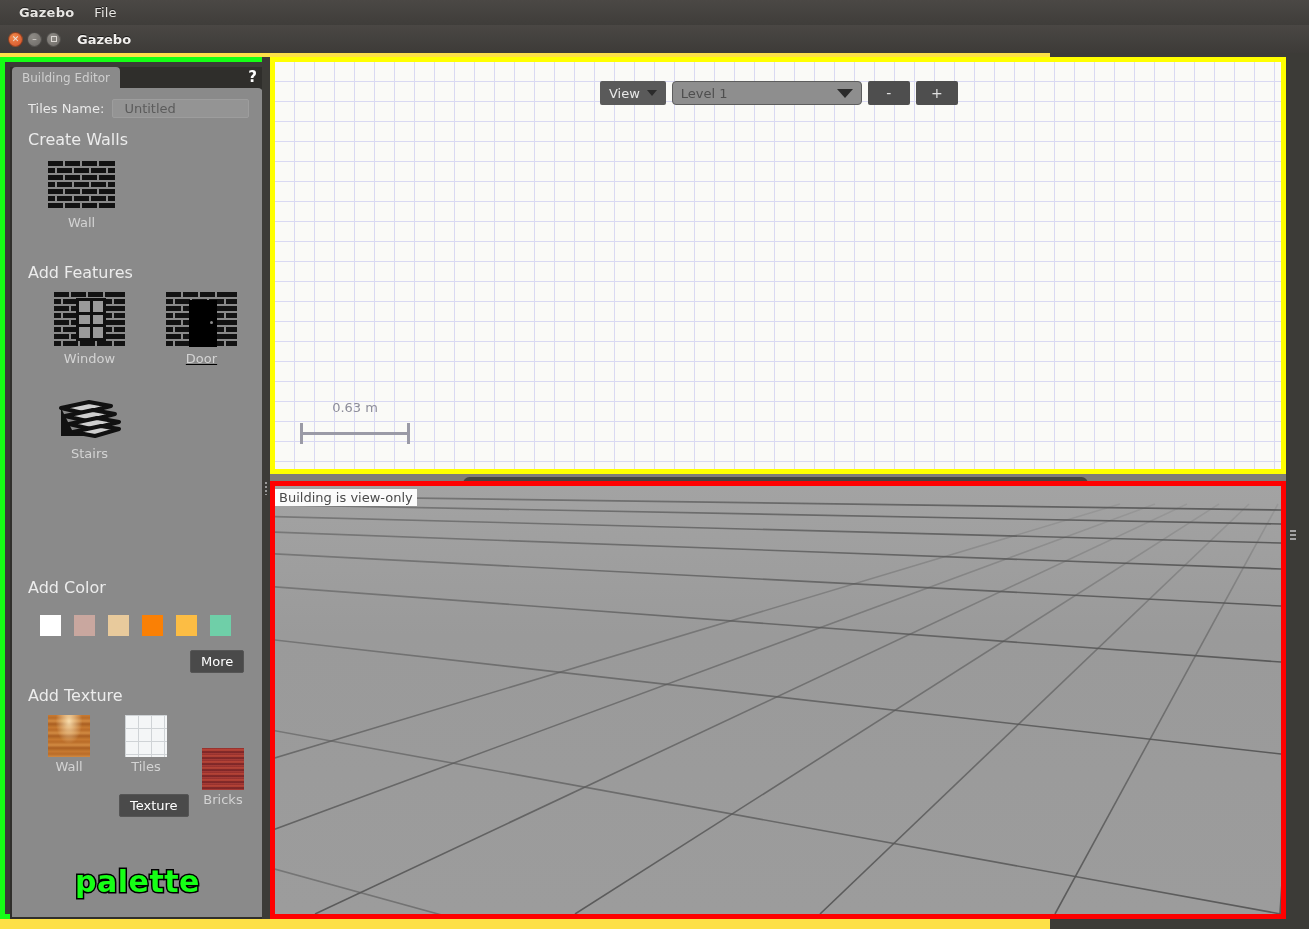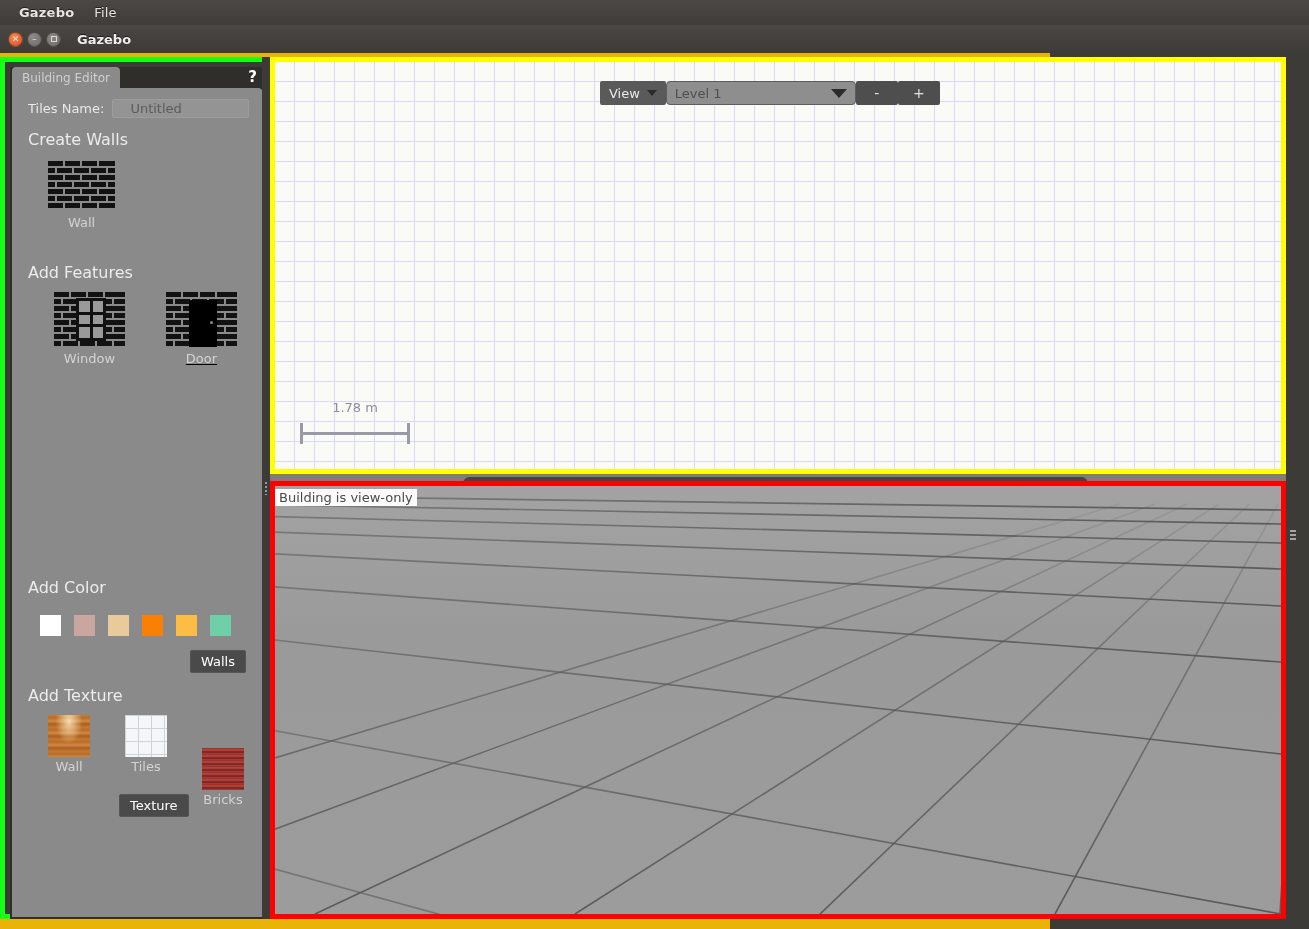--- a/index.html
+++ b/index.html
@@ -50,21 +50,21 @@
   .wtitle {
     margin-left: 16px;
     color: #f1efed; font-size: 13px; font-weight: bold;
     text-shadow: 0 -1px 0 rgba(0,0,0,.6);
   }
 
   
   .body-area {
     position: absolute; left: 0; top: 53px;
     width: 1050px; height: 876px;
-    background: #eab308;
+    background: #fde047;
   }
 
   
   .palette-annot {
     position: absolute; left: 0; top: 4px;
     width: 270px; height: 862px;
     border: 5px solid #16ff16;
     background: #3c3b37;
   }
   .palette-inner {
@@ -104,21 +104,21 @@
   }
   .lbl-modelname {
     color: #e9e9e9; font-size: 13px;
   }
   .input-modelname {
     width: 137px; height: 19px;
     background: #949494;
     border: 1px solid #9d9d9d;
     border-radius: 2px;
     color: #5c5c5c; font-size: 13px;
-    padding: 0 17px;
+    padding: 0 11px;
     display: flex; align-items: center;
   }
 
   .section-title {
     position: absolute; left: 16px;
     color: #ececec; font-size: 16px;
   }
 
   .icon-item { position: absolute; text-align: center; }
   .icon-label {
@@ -207,21 +207,21 @@
     background-image:
       linear-gradient(to right, #d9d9f2 1px, transparent 1px),
       linear-gradient(to bottom, #d9d9f2 1px, transparent 1px);
     background-size: 20px 20px;
     background-position: -1px -1px;
     overflow: hidden;
   }
 
   .toolbar2d {
     position: absolute; left: 325px; top: 19px;
-    display: flex; align-items: center; gap: 0;
+    display: flex; align-items: center; gap: 6px;
   }
   .tb-btn {
     height: 24px;
     background: #5a5a5a;
     color: #e8e8e8;
     font-size: 13px;
     display: flex; align-items: center; justify-content: center;
     padding: 0 9px;
     border-radius: 2px;
   }
@@ -497,53 +497,68 @@
               <div class="bk" style="left:43px;top:49px;width:15px;"></div>
               <div class="bk" style="left:60px;top:49px;width:11px;"></div>
             </div>
             <div style="position:absolute;left:23px;top:8px;width:28px;height:47px;background:#000;">
               <div style="position:absolute;right:4px;top:21px;width:3px;height:3px;border-radius:50%;background:#8a8a8a;"></div>
             </div>
           </div>
           <span class="icon-label">Door</span>
         </div>
 
+        <div class="icon-item" style="left:30px; top:310px; width:95px;">
+          <div style="width:62px;height:44px;margin:0 auto;position:relative;">
+            <svg width="62" height="44" viewBox="0 0 62 44">
+              <g stroke="#111" stroke-width="4" fill="#cfcfcf" stroke-linejoin="round">
+                <polygon points="2,10 30,4 52,8 24,15"></polygon>
+                <polygon points="6,18 34,12 56,16 28,23"></polygon>
+                <polygon points="10,26 38,20 60,24 32,31"></polygon>
+                <polygon points="14,34 42,28 60,31 36,38"></polygon>
+              </g>
+              <polygon points="2,10 2,38 36,38 14,34 10,26 6,18" fill="#111"></polygon>
+            </svg>
+          </div>
+          <span class="icon-label">Stairs</span>
+        </div>
 
         <div class="section-title" style="top:490px;">Add Color</div>
 
         <div class="swatches" style="left:28px; top:527px;">
           <div class="swatch" style="background:#ffffff;"></div>
           <div class="swatch" style="background:#c9a79f;"></div>
           <div class="swatch" style="background:#e8ca9c;"></div>
           <div class="swatch" style="background:#fa8005;"></div>
           <div class="swatch" style="background:#fcbd44;"></div>
           <div class="swatch" style="background:#6fcfa8;"></div>
         </div>
 
-        <div class="btn-gray" style="left:178px; top:562px;">Walls</div>
+        <div class="btn-gray" style="left:178px; top:562px;">More</div>
 
         <div class="section-title" style="top:598px;">Add Texture</div>
 
         <div class="tex-item" style="left:14px; top:627px; width:86px;">
           <span class="tex-thumb tex-wood" style="margin:0 auto;"></span>
           <span class="tex-label">Wall</span>
         </div>
         <div class="tex-item" style="left:91px; top:627px; width:86px;">
           <span class="tex-thumb tex-tiles" style="margin:0 auto;"></span>
           <span class="tex-label">Tiles</span>
         </div>
         <div class="tex-item" style="left:168px; top:660px; width:86px;">
           <span class="tex-thumb tex-bricks" style="margin:0 auto;"></span>
           <span class="tex-label">Bricks</span>
         </div>
 
         <div class="btn-gray" style="left:107px; top:706px;">Texture</div>
 
       </div>
 
+      <div class="palette-overlay-label">palette</div>
     </div>
   </div>
 
   <div class="vsplit">
     <div class="grip"></div>
   </div>
 
   <div class="view2d-annot">
     <div class="view2d-inner">
 
@@ -554,21 +569,21 @@
         </div>
         <div class="tb-combo">
           <span>Level 1</span>
           <span class="caret"></span>
         </div>
         <div class="tb-sq">-</div>
         <div class="tb-sq">+</div>
       </div>
 
       <div class="scalebar">
-        <div class="txt">1.78 m</div>
+        <div class="txt">0.63 m</div>
         <div class="ruler">
           <div class="line"></div>
           <div class="cap" style="left:0;"></div>
           <div class="cap" style="right:0;"></div>
         </div>
       </div>
 
     </div>
   </div>
 

